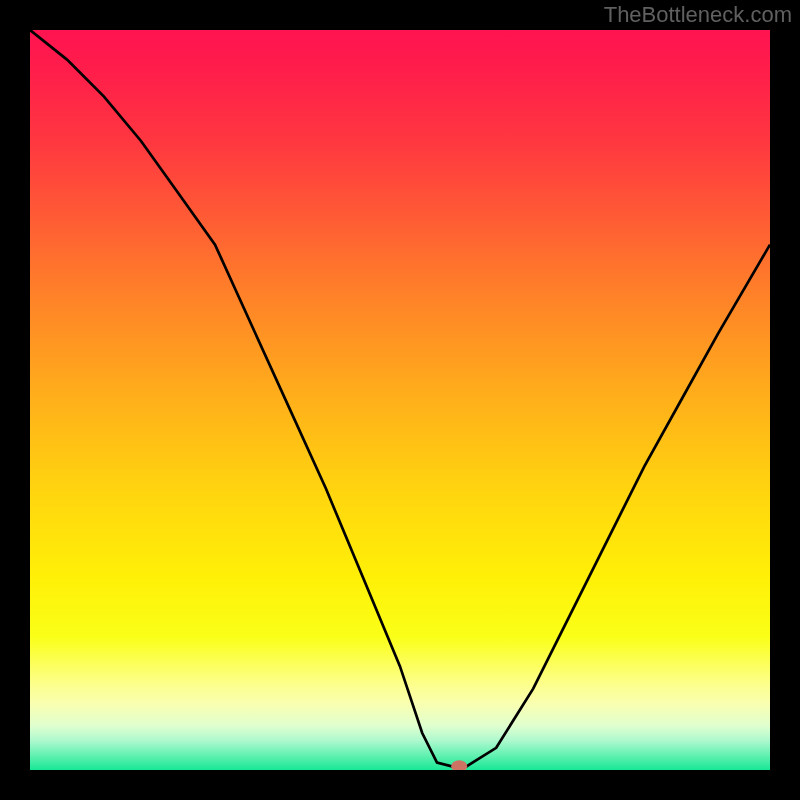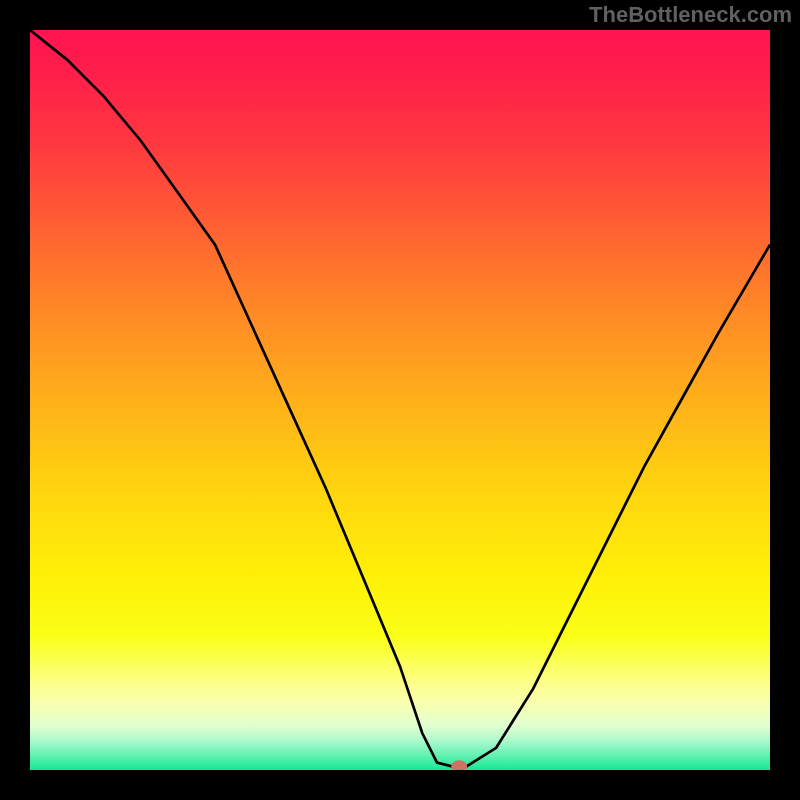--- a/index.html
+++ b/index.html
@@ -13,21 +13,21 @@
     width: 800px;
     height: 800px;
     background: #000;
   }
   .chart-watermark {
     position: absolute;
     top: 2px;
     right: 8px;
     color: #606060;
     font-size: 22px;
-    font-weight: 700;
+    font-weight: 400;
     z-index: 10;
   }
   .plot-area {
     position: absolute;
     left: 30px;
     top: 30px;
     width: 740px;
     height: 740px;
     overflow: hidden;
   }

